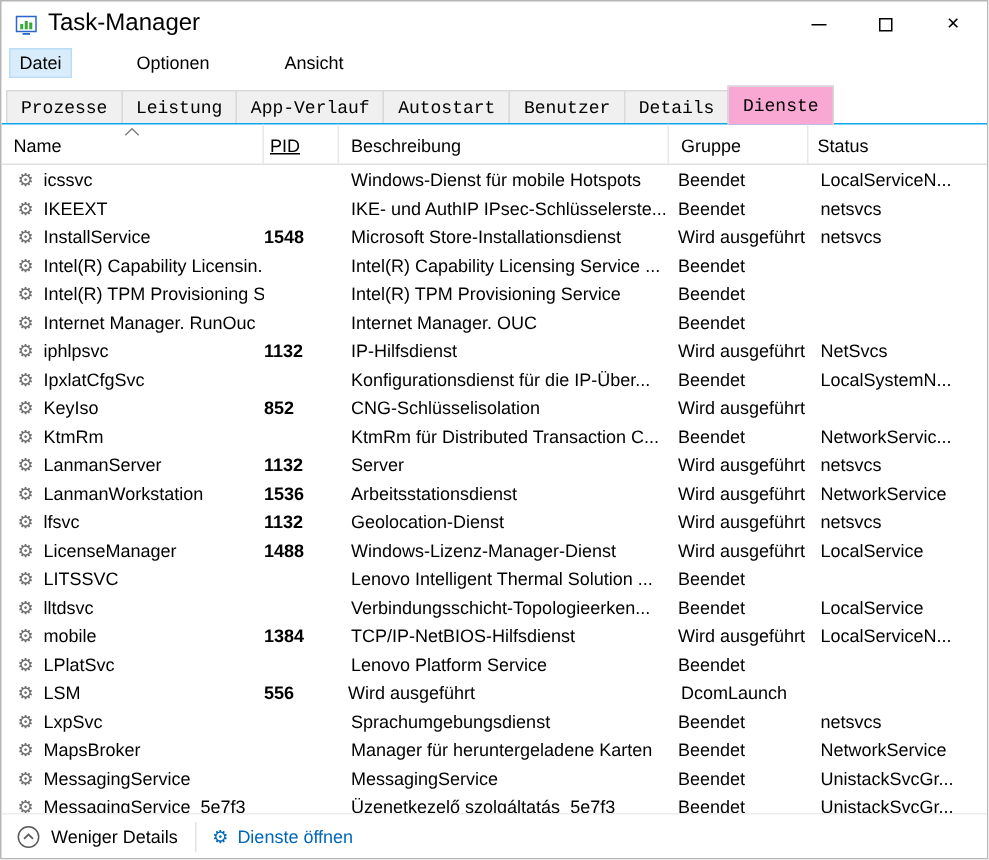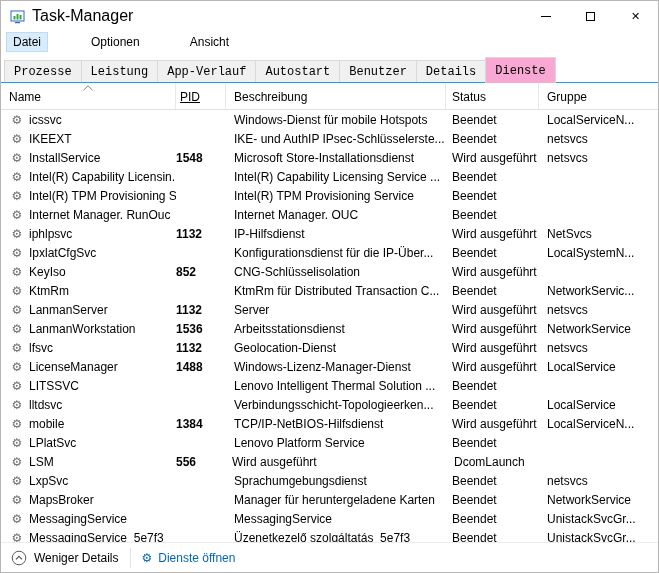--- a/index.html
+++ b/index.html
@@ -106,25 +106,25 @@
             <polyline points="1,5.2 5.5,0.8 10,5.2" fill="none" stroke="#808080" stroke-width="1"></polyline>
           </svg></span>
         <span>Name</span>
       </div>
       <div class="th th-pid">
         <span>PID</span>
       </div>
       <div class="th th-desc">
         <span>Beschreibung</span>
       </div>
+      <div class="th th-group">
+        <span>Gruppe</span>
+      </div>
       <div class="th th-status">
         <span>Status</span>
-      </div>
-      <div class="th th-group">
-        <span>Gruppe</span>
       </div>
     </div>
 
   <div class="tbody">
       <div class="trow">
         <div class="cell c-name">
           <span class="gear">⚙</span>
           <span>icssvc</span>
         </div>
         <div class="cell c-pid"></div>

